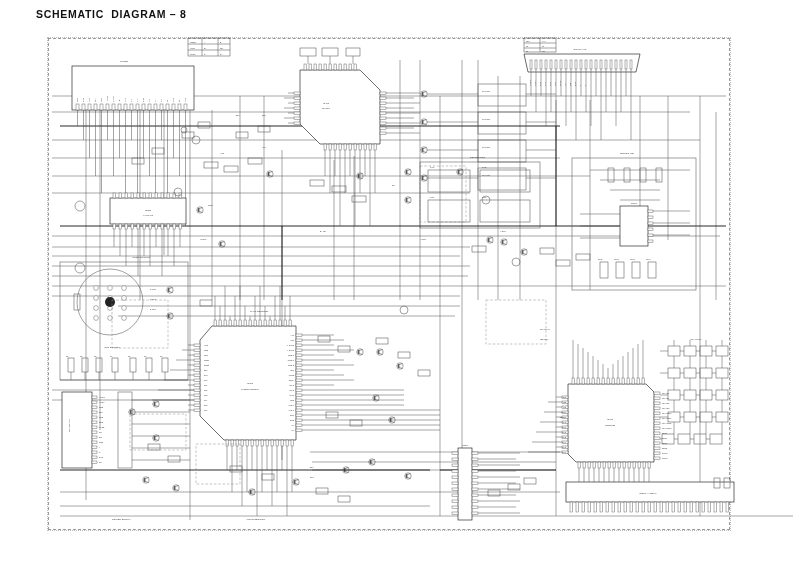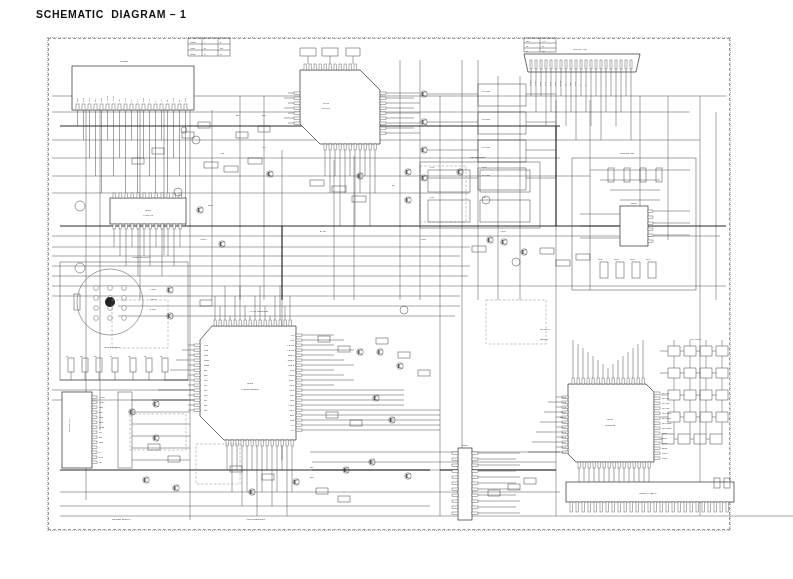--- a/index.html
+++ b/index.html
@@ -37,21 +37,21 @@
   .dot{fill:#222;}
   .txt{font-family:"Liberation Sans",sans-serif;fill:#3a3a3a;}
   .micro{font-size:1.9px;}
   .micro2{font-size:2.4px;}
 </style>
 </head>
 <body>
 
 <div id="root">
 
-  <div id="title">SCHEMATIC  DIAGRAM – 1</div>
+  <div id="title">SCHEMATIC  DIAGRAM – 8</div>
 
   <div id="sheet-frame"></div>
 
   <div id="canvas">
   <svg width="793" height="579" viewBox="0 0 793 579" xmlns="http://www.w3.org/2000/svg">
     <defs>
 
       <g id="res">
         <rect x="0" y="0" width="6" height="2.4" class="box"></rect>
       </g>

